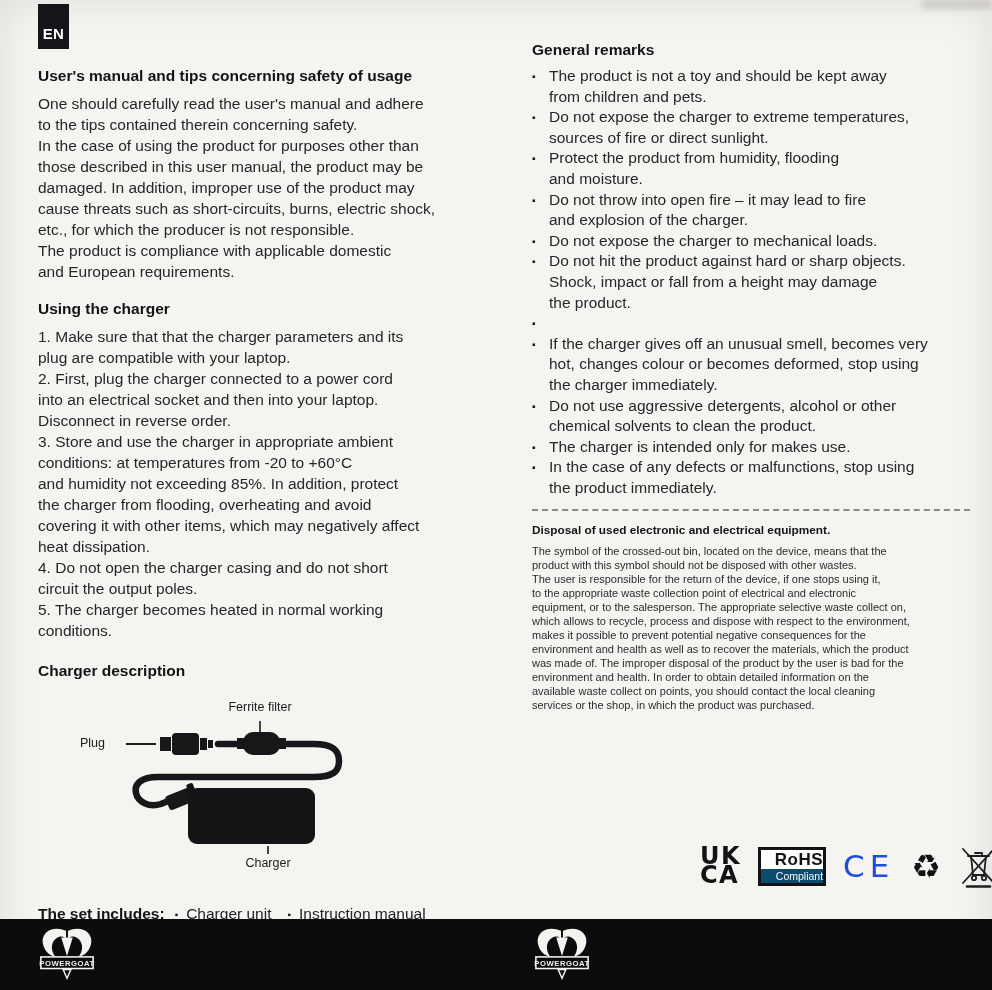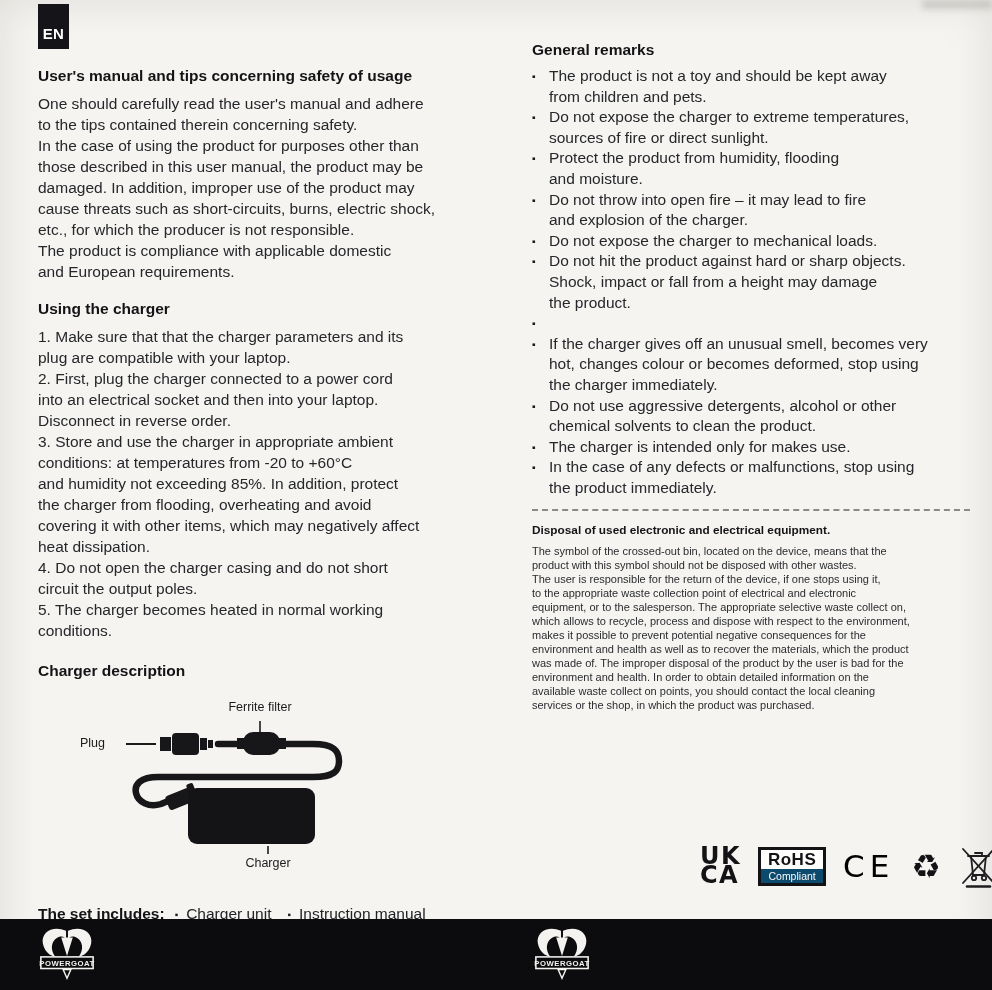--- a/index.html
+++ b/index.html
@@ -58,25 +58,25 @@
   h3.disposal { font-size:11.8px; margin:12px 0 0 0; color:#141417; }
   p.small {
     font-size:11px; line-height:14px; margin:7px 0 0 0;
     white-space:pre-line; color:#2b2c30;
   }
 
   
   .logos { position:absolute; left:700px; top:843px; display:flex; align-items:center; gap:17px; }
   .ukca { display:flex; flex-direction:column; font-weight:bold; font-size:24px;
     line-height:19.5px; letter-spacing:1.5px; color:#131316; font-family:"DejaVu Sans", sans-serif; }
-  .rohs { border:3px solid #131316; width:62px; text-align:center; background:#fdfdfb; }
+  .rohs { border:3px solid #131316; width:62px; text-align:right; background:#fdfdfb; }
   .rohs-top { display:block; font-weight:bold; font-size:17px; line-height:19px; color:#131316; letter-spacing:.5px; }
   .rohs-bottom { display:block; background:#0c4a6e; color:#fbfbf8; font-size:10.5px; line-height:14px; }
   .ce { font-family:"DejaVu Sans", sans-serif; font-size:31px; font-weight:500;
-    letter-spacing:5px; color:#000000; }
+    letter-spacing:5px; color:#1d4ed8; }
   .recycle { font-family:"DejaVu Sans", sans-serif; font-size:33px; color:#131316; line-height:1; }
 
   
   .footer { position:absolute; left:0; top:919px; width:992px; height:71px; background:#0c0c0e; }
   .pg-logo { position:absolute; top:5px; width:62px; height:60px; }
   .pg-logo.one { left:36px; }
   .pg-logo.two { left:531px; }
 </style>
 </head>
 <body>

